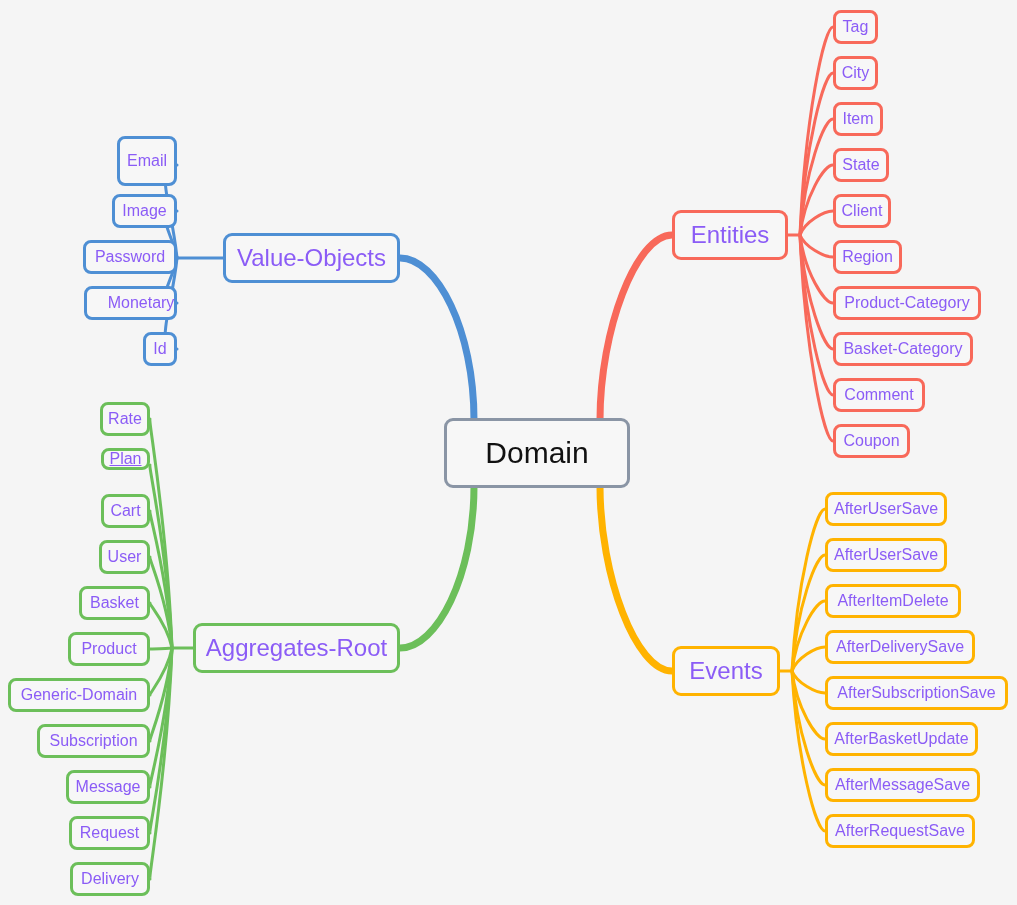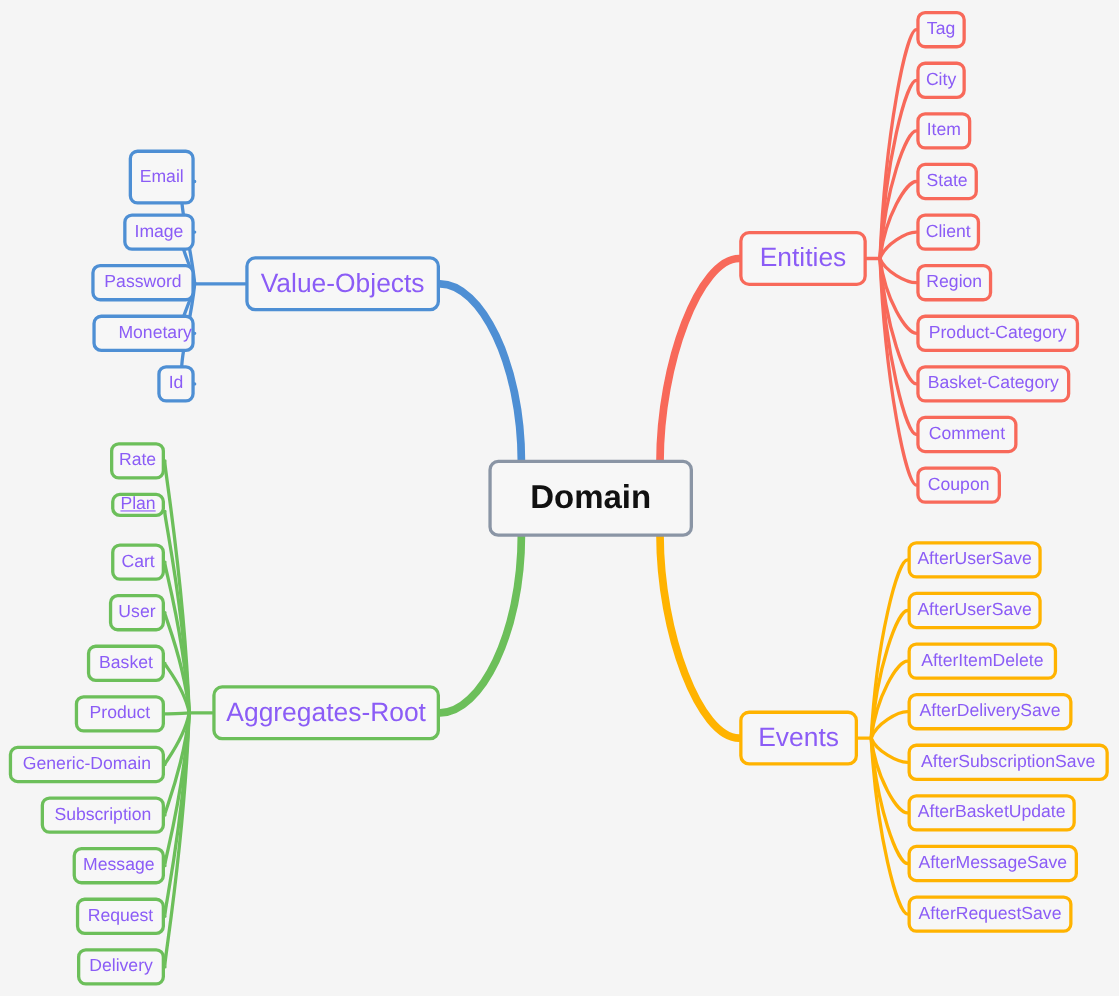--- a/index.html
+++ b/index.html
@@ -48,21 +48,21 @@
     border-radius: 9px;
     font-size: 24px;
     padding: 0 18px;
   }
   .root {
     height: 70px;
     border-width: 3px;
     border-style: solid;
     border-radius: 9px;
     font-size: 30px;
-    font-weight: bold;
+    font-weight: normal;
     color: #111111;
     padding: 0 22px;
   }
 </style>
 </head>
 <body>
 
 <div id="canvas">
   <svg id="edges" viewBox="0 0 1017 905">
       <path d="M 474 420 C 474 330 437 258 400 258" fill="none" stroke="#4e8fd4" stroke-width="7" stroke-linecap="round"></path>

